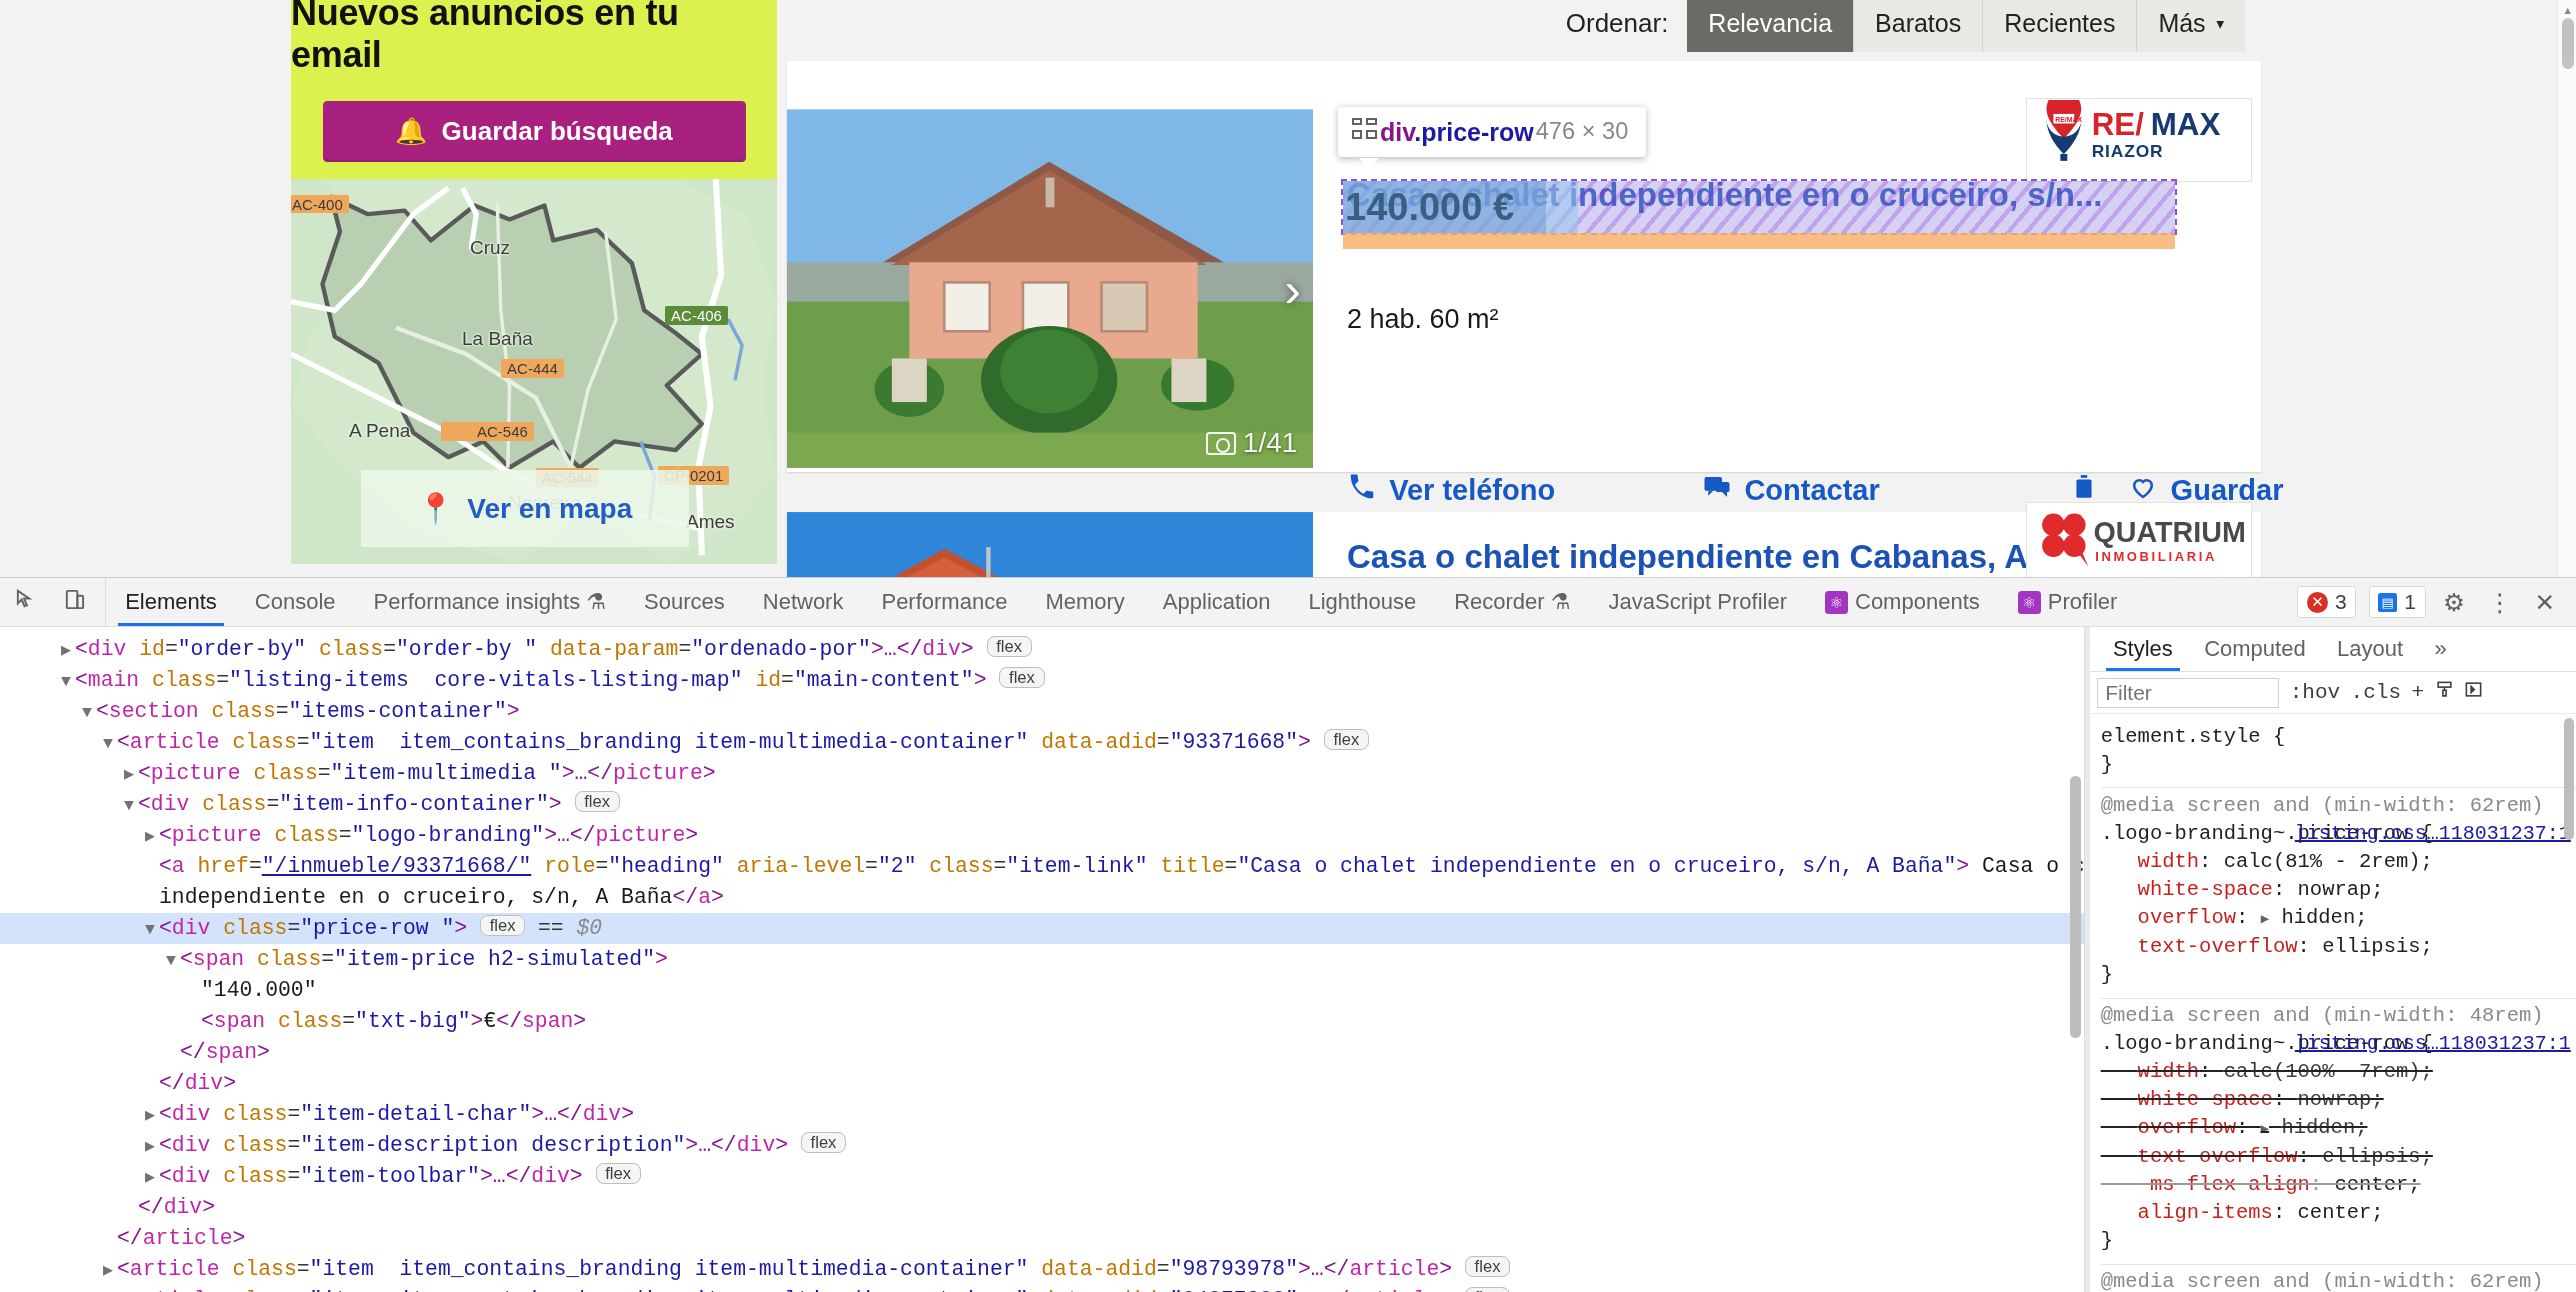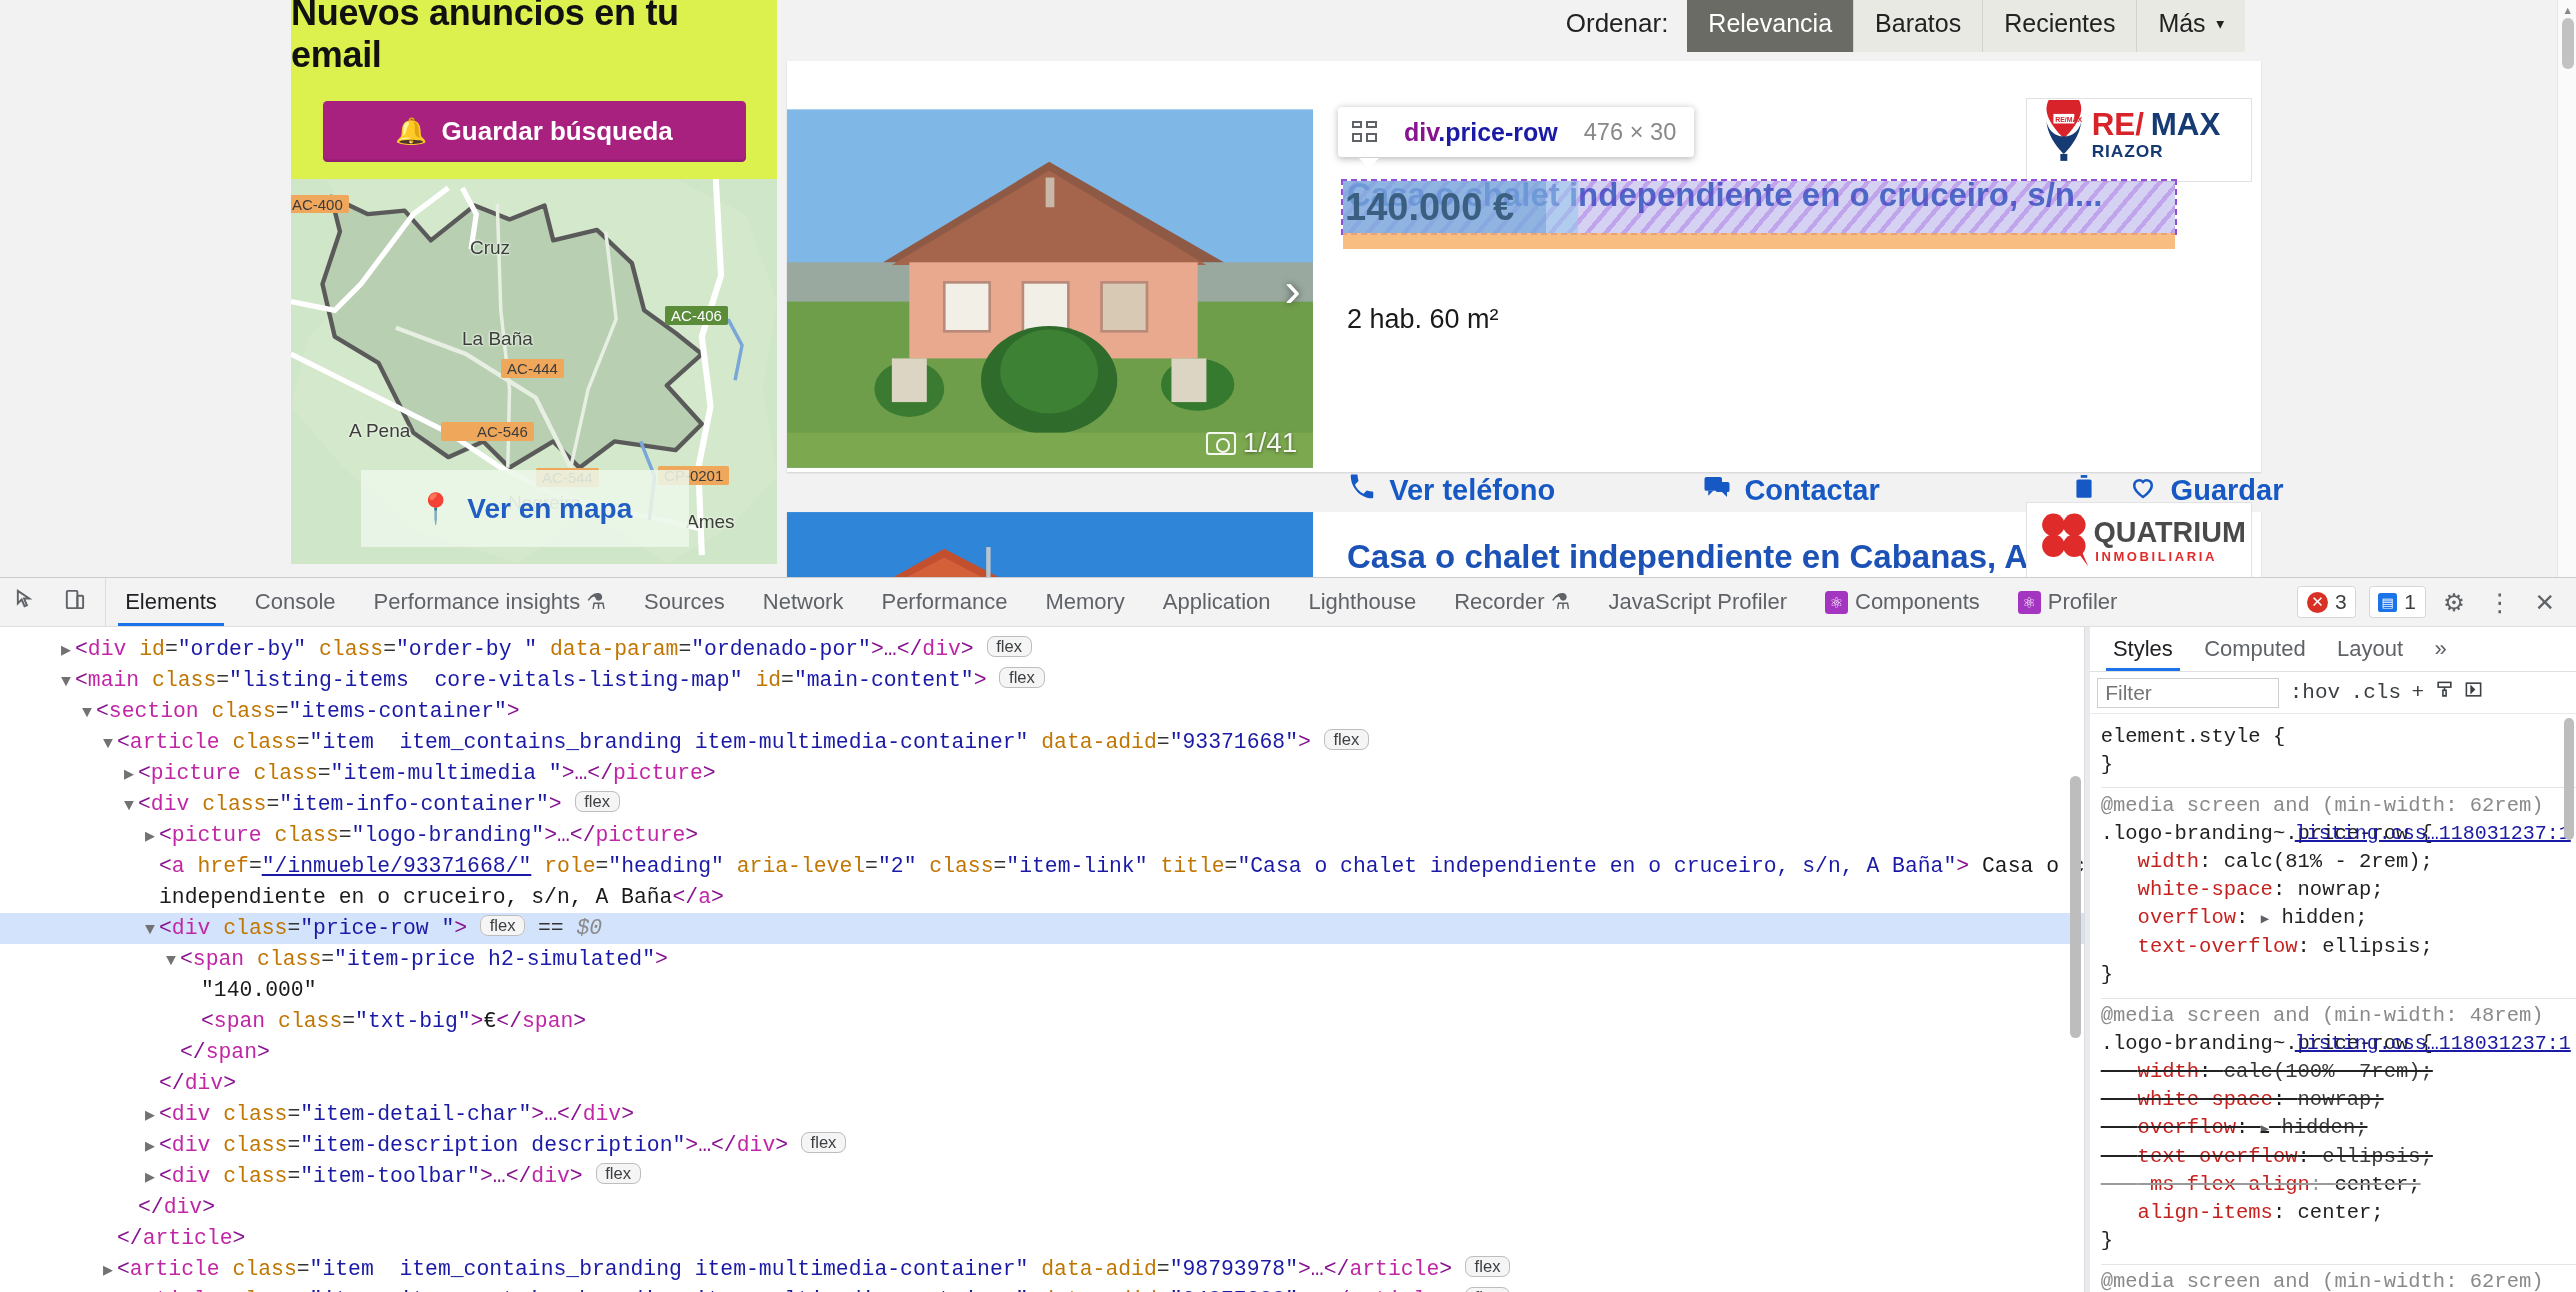--- a/index.html
+++ b/index.html
@@ -189,21 +189,21 @@
   #price-text {
     position: absolute; left: 1345px; top: 186px;
     font-size: 38px; font-weight: bold; color: #3a5f80;
     white-space: nowrap; z-index: 5;
   }
   #hl-tooltip {
     position: absolute; left: 1338px; top: 107px;
     background: #fff; border-radius: 3.5px;
     box-shadow: 0 1.7px 7px rgba(0,0,0,0.28);
     padding: 10.5px 17.5px 10.5px 14px;
-    display: flex; align-items: center; gap: 26px;
+    display: flex; gap: 2px;
     z-index: 20;
   }
   #hl-tooltip::after {
     content:''; position:absolute; left: 21px; bottom:-10.5px;
     border-left: 10.5px solid transparent;
     border-right: 10.5px solid transparent;
     border-top: 10.5px solid #fff;
   }
   #hl-tag { font-size: 25px; font-weight: bold; }
   #hl-tag .t-el { color: #881391; }

